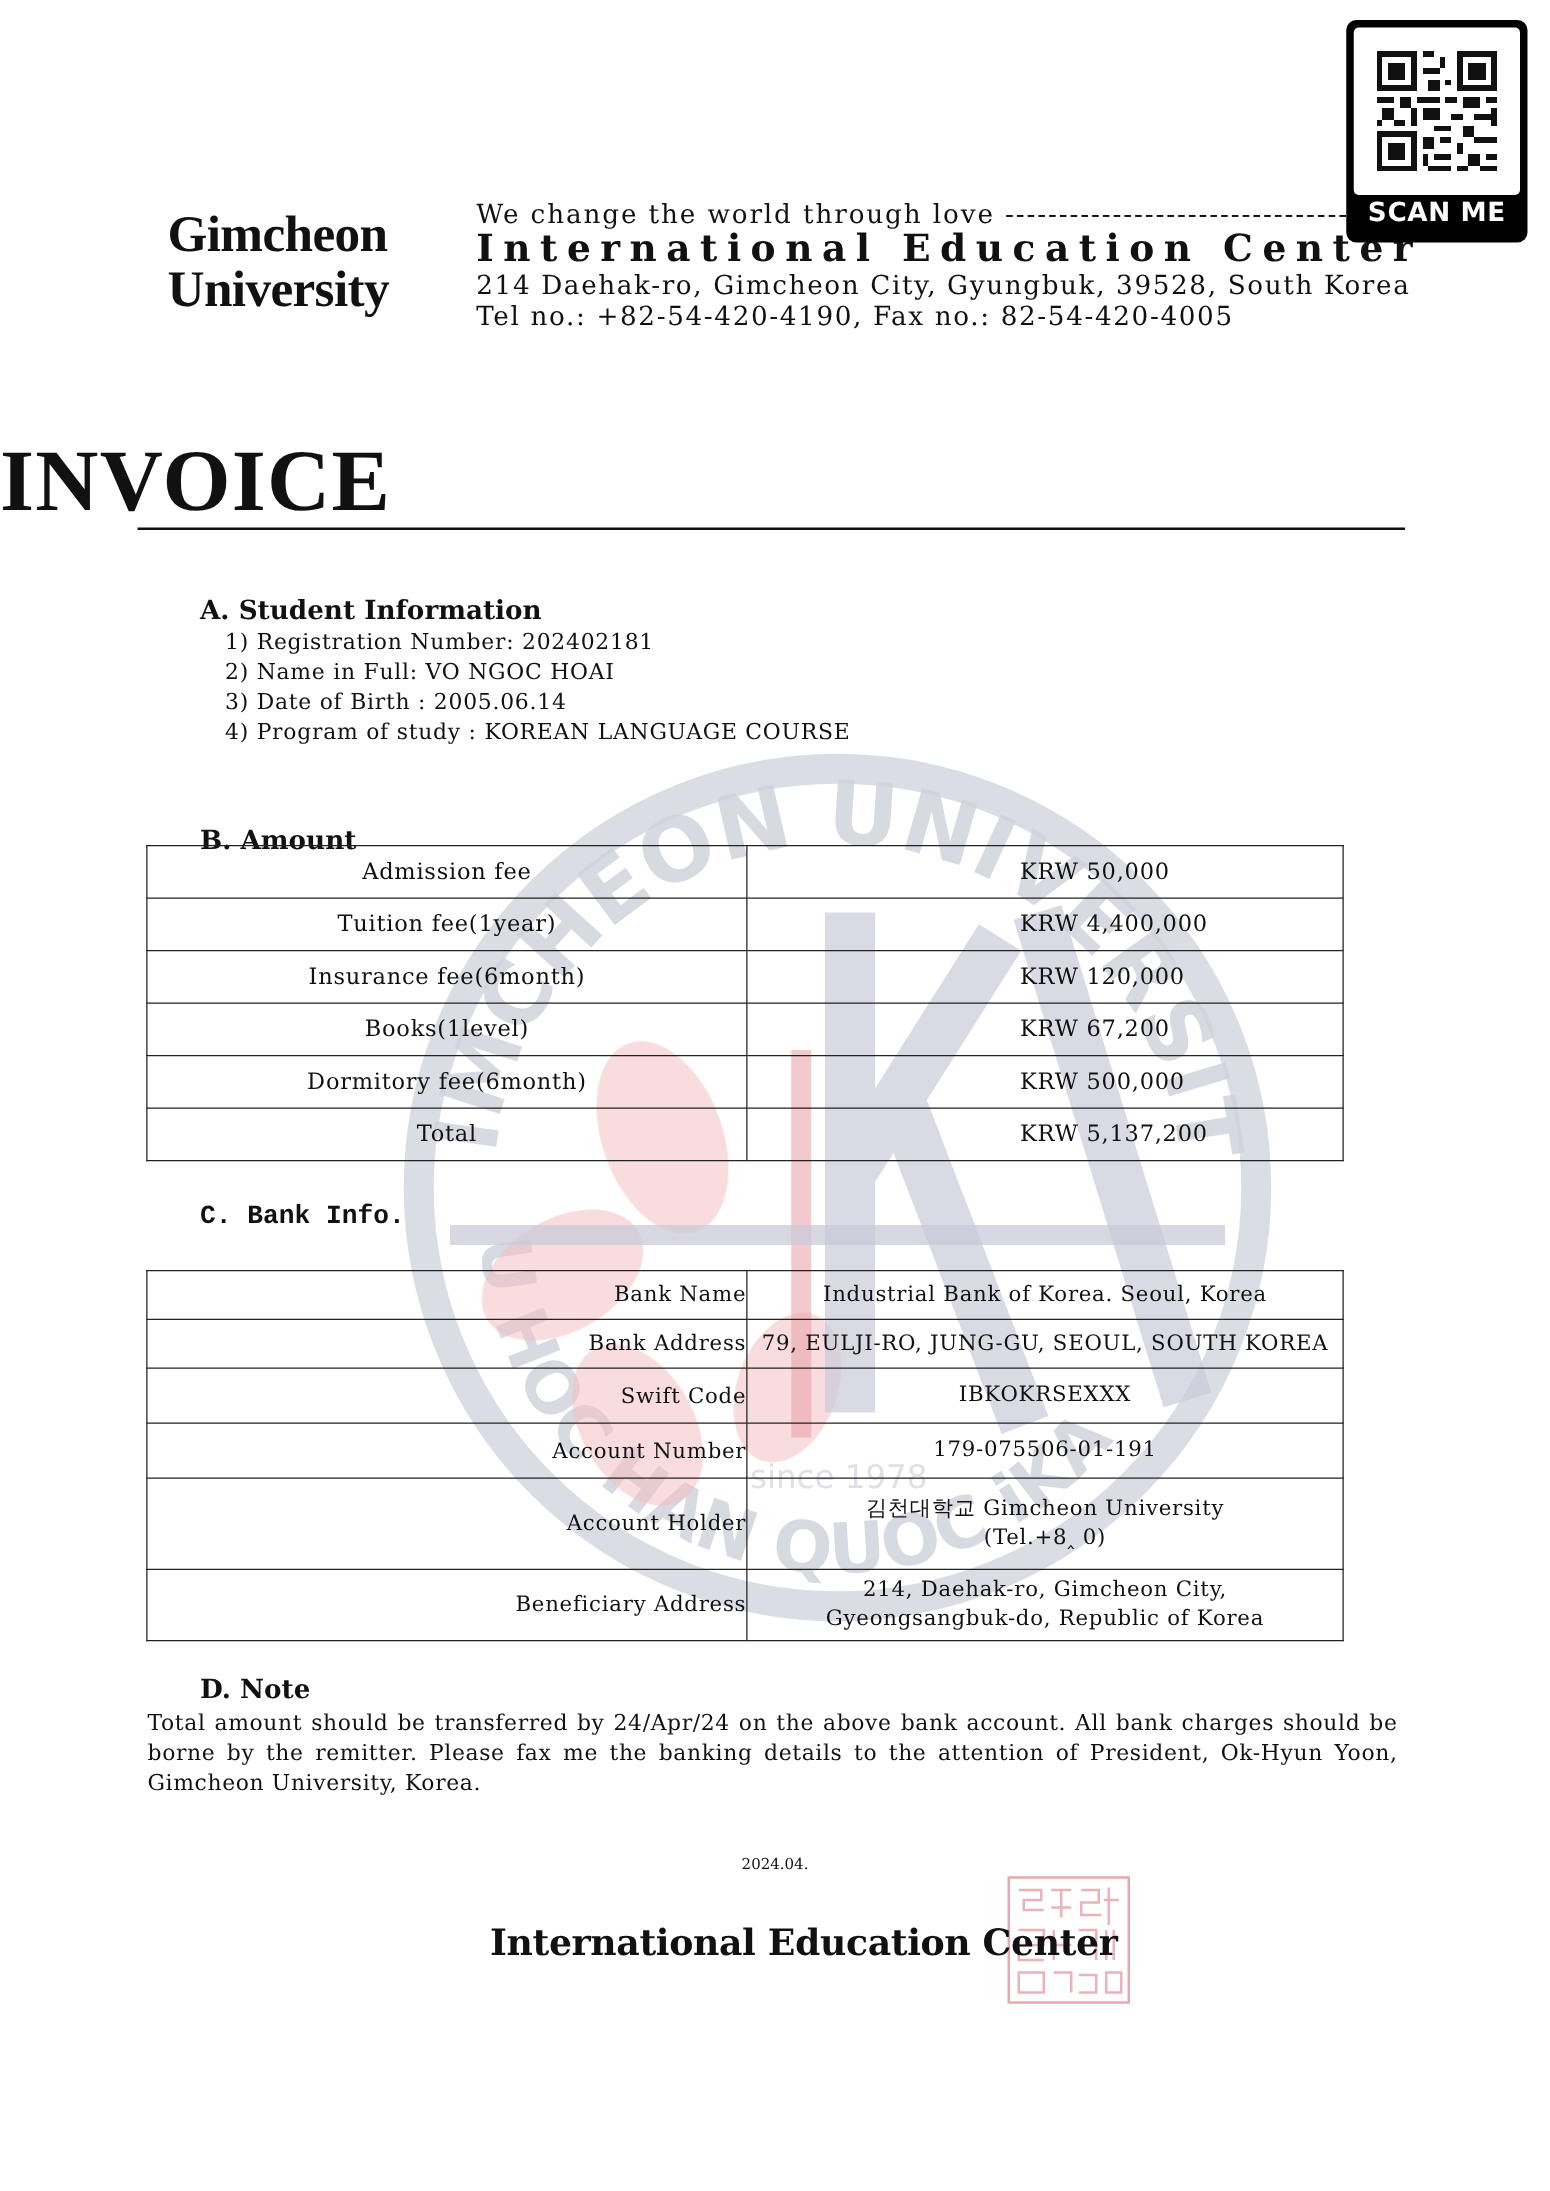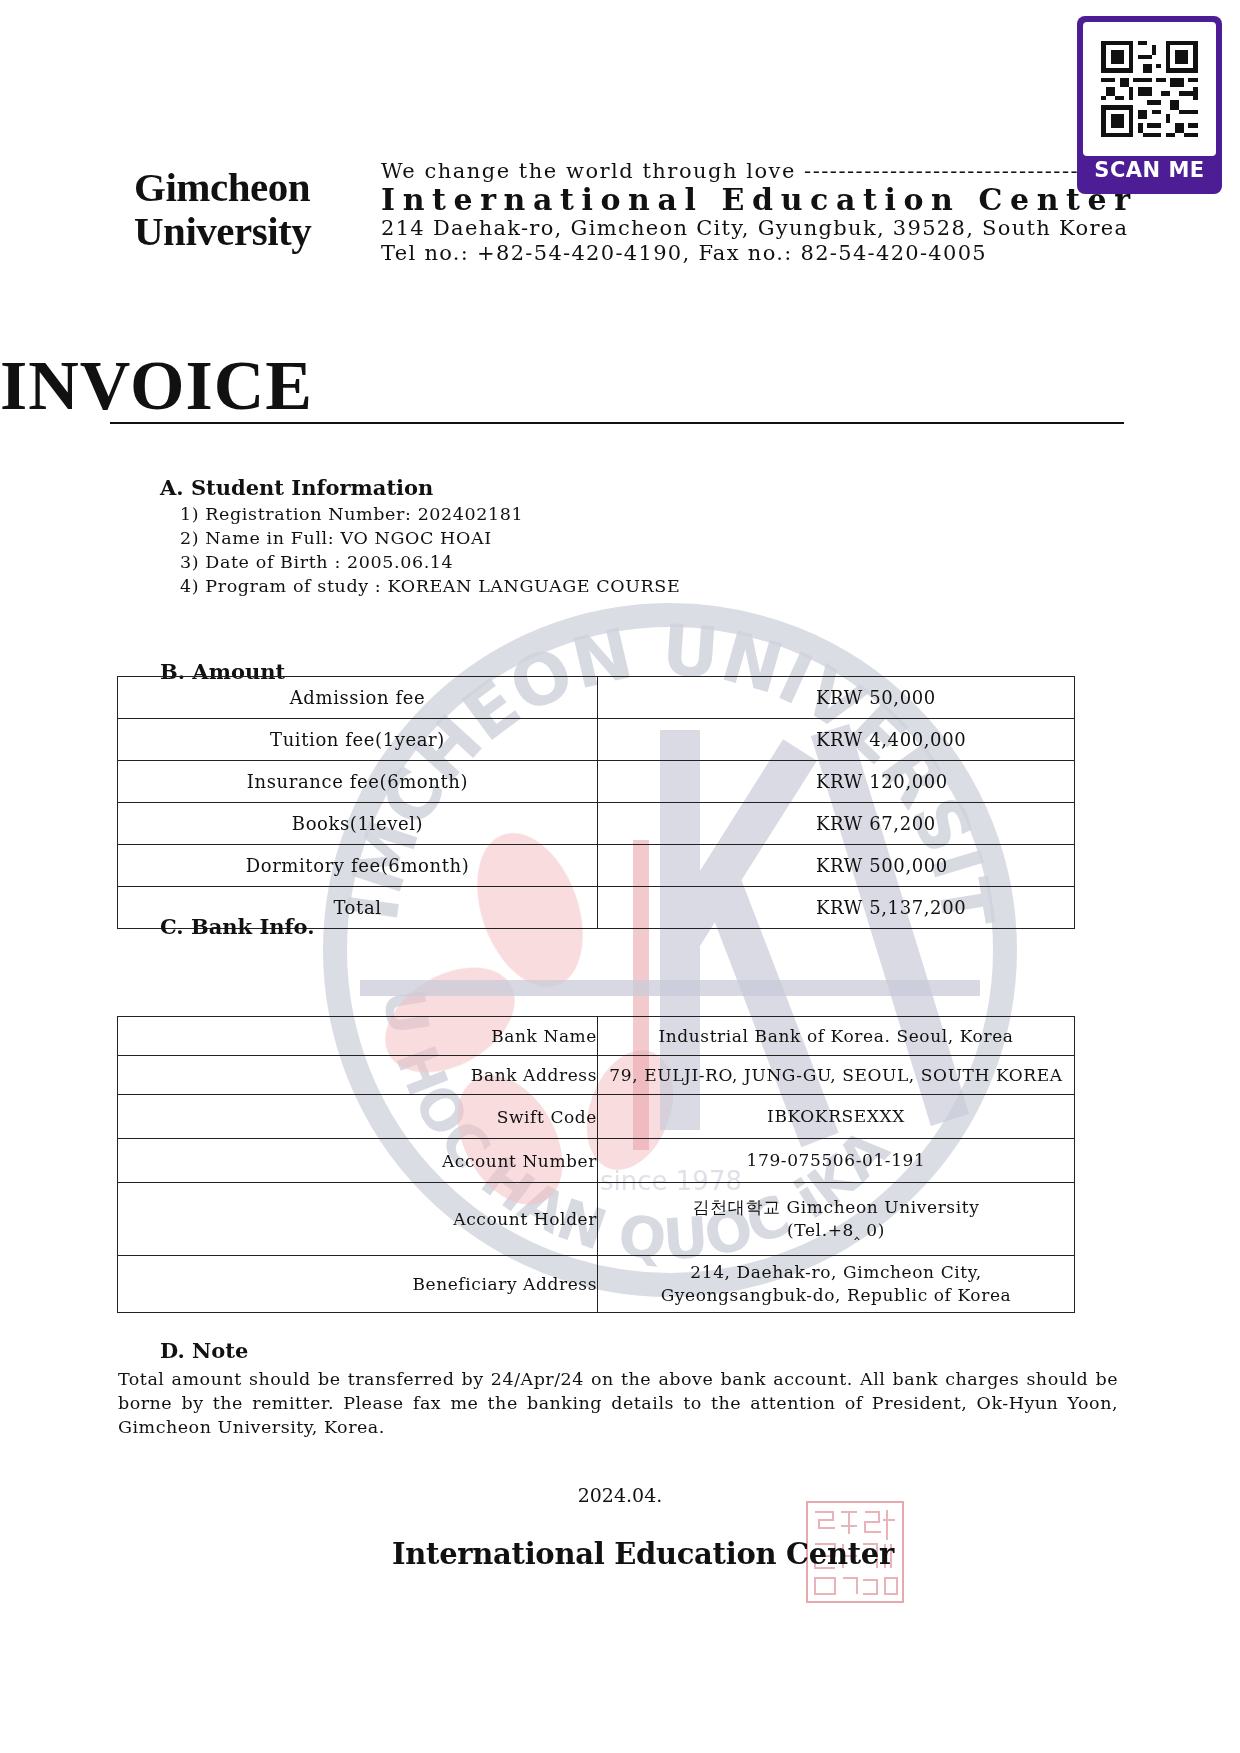--- a/index.html
+++ b/index.html
@@ -12,21 +12,21 @@
 
   
   .logo { left: 134px; top: 165px; font-family: "Liberation Serif", serif; font-weight: bold;
           font-size: 41px; line-height: 44px; letter-spacing: -0.5px; }
   .hdr { left: 381px; top: 158px; width: 700px; font-family: "DejaVu Serif", serif; }
   .hdr .motto { font-size: 21px; line-height: 26px; letter-spacing: 1.5px; white-space: nowrap; overflow: hidden; width: 700px; }
   .hdr .center { font-size: 30px; font-weight: bold; letter-spacing: 7.6px; line-height: 32px; white-space: nowrap; }
   .hdr .line { font-size: 21px; line-height: 25px; letter-spacing: 1.3px; white-space: nowrap; }
 
   
-  .qr { left: 1077px; top: 16px; width: 145px; height: 178px; background: #4c1d95; border-radius: 8px; }
+  .qr { left: 1077px; top: 16px; width: 145px; height: 178px; background: #000000; border-radius: 8px; }
   .qr .inner { position: absolute; left: 6px; top: 6px; width: 133px; height: 134px; background: #fff; border-radius: 4px; }
   .qr .scan { position: absolute; left: 0; top: 142px; width: 145px; text-align: center; color: #fff;
               font-family: "DejaVu Sans", sans-serif; font-weight: bold; font-size: 21px; letter-spacing: 0.5px; }
 
   
   .title { left: 0; width: 1240px; top: 350px; text-align: left; font-family: "Liberation Serif", serif;
            font-weight: bold; font-size: 70px; line-height: 72px; letter-spacing: 1px; }
   .rule { left: 110px; top: 422px; width: 1014px; height: 2px; background: #111; }
 
   .sec { font-family: "DejaVu Serif", serif; font-weight: bold; font-size: 21px; }
@@ -38,21 +38,21 @@
   .amt { left: 117px; top: 676px; width: 958px; }
   .amt td { height: 41px; }
   .amt td.k { width: 479px; text-align: center; }
   .amt td.v { padding-left: 218px; }
   .bank { left: 117px; top: 1016px; width: 958px; font-size: 17px; }
   .bank td.k { width: 479px; text-align: right; }
   .bank td.v { text-align: center; line-height: 23px; }
 
   .note { left: 118px; top: 1367px; width: 1000px; font-size: 17.5px; line-height: 24px;
           text-align: justify; letter-spacing: 0.5px; }
-  .date { left: 0; width: 1240px; top: 1484px; text-align: center; font-size: 19px; }
+  .date { left: 0; width: 1240px; top: 1484px; text-align: center; font-size: 12px; }
   .footer { left: 392px; top: 1537px; font-weight: bold; font-size: 29px; white-space: nowrap; font-family: "DejaVu Serif", serif; letter-spacing: -0.3px; }
   .seal { left: 805px; top: 1500px; width: 100px; height: 104px; }
 </style>
 </head>
 <body>
 
 <svg class="watermark" viewBox="0 0 740 740">
   <defs>
     <path id="arcTop" d="M 95 370 A 275 275 0 0 1 645 370"></path>
     <path id="arcBot" d="M 85 420 A 285 285 0 0 0 600 560"></path>
@@ -172,21 +172,21 @@
         <td class="k">Dormitory  fee(6month)</td>
         <td class="v">KRW  500,000</td>
       </tr>
   <tr>
         <td class="k">Total</td>
         <td class="v">KRW  5,137,200</td>
       </tr>
 </tbody>
   </table>
 
-<div class="abs sec" style="left:160px; top:914px;">C.  Bank  Info.</div>
+<div class="abs sec" style="left:160px; top:962px;font-family:Liberation Mono, monospace;">C.  Bank  Info.</div>
 <table class="bank">
   <tbody>
       <tr style="height:39px">
         <td class="k">Bank  Name</td>
         <td class="v">Industrial  Bank  of  Korea.  Seoul,  Korea</td>
       </tr>
   <tr style="height:39px">
         <td class="k">Bank  Address</td>
         <td class="v">79,  EULJI-RO,  JUNG-GU,  SEOUL,  SOUTH  KOREA</td>
       </tr>

